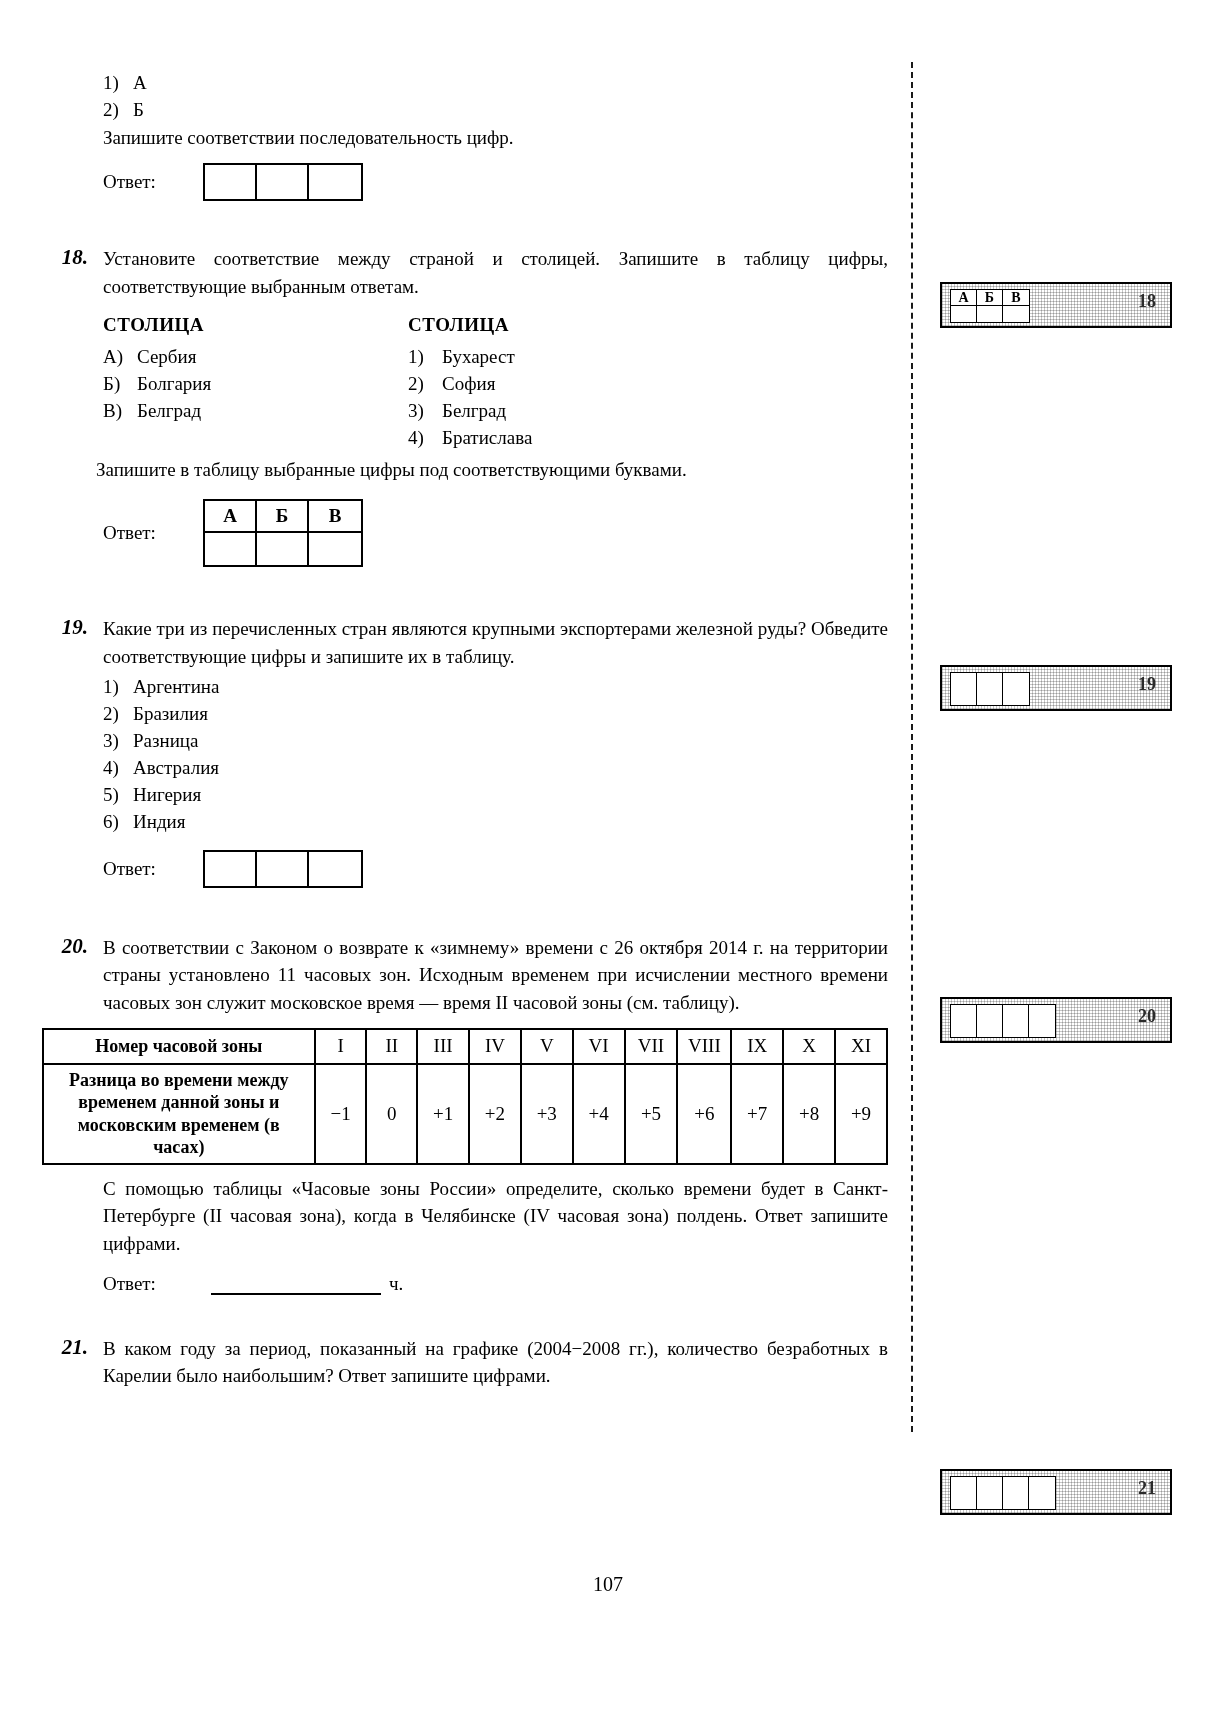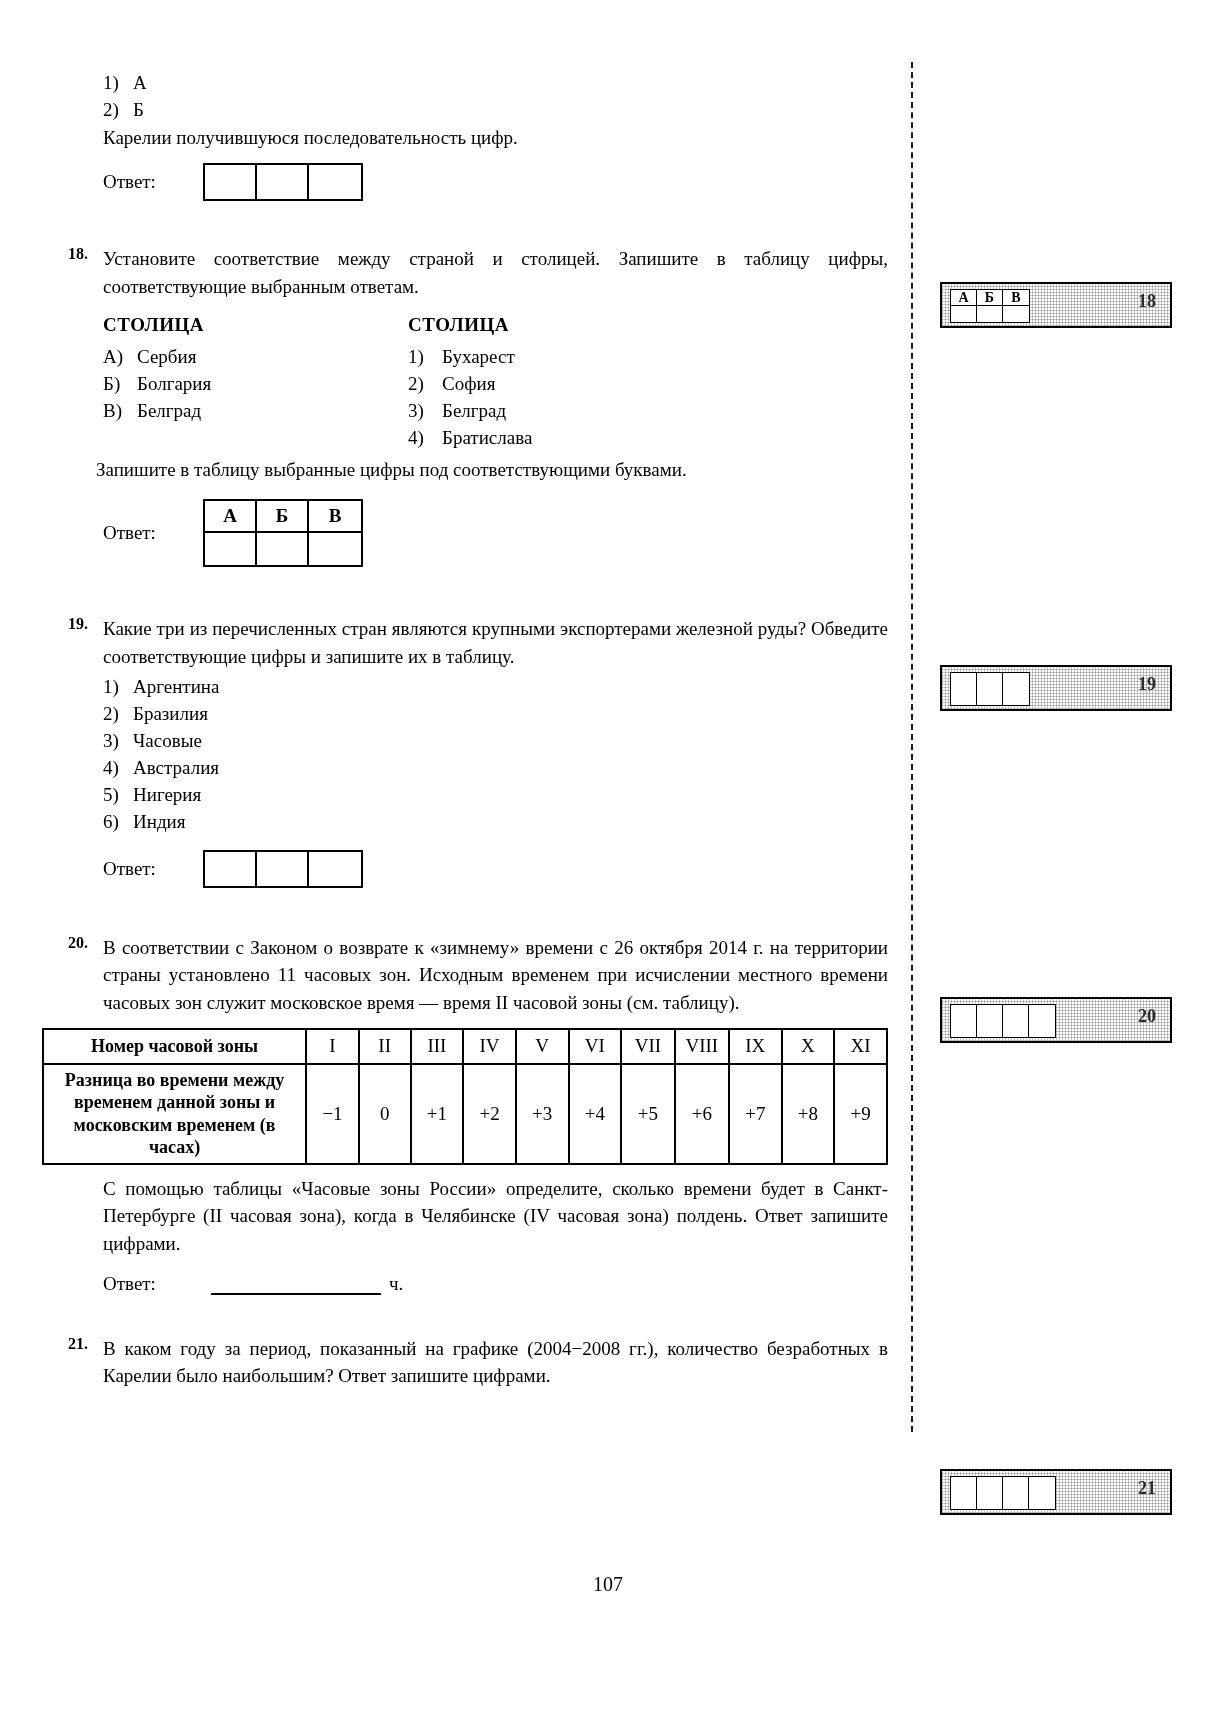--- a/index.html
+++ b/index.html
@@ -36,23 +36,24 @@
     left: 48px;
     top: 70px;
     width: 840px;
   }
   .qblock { position: relative; margin-bottom: 0; }
   .qnum {
     position: absolute;
     left: 0;
     top: 0;
     width: 40px;
-    font-size: 16px;
+    font-size: 21px;
     font-weight: bold;
     text-align: right;
+    font-style: italic;
   }
   .qbody {
     margin-left: 55px;
     font-size: 19px;
     line-height: 1.44;
     text-align: justify;
   }
   .plain { font-size: 19px; line-height: 1.44; }
   .opt-list { margin: 0; padding: 0; list-style: none; }
   .opt-list li {
@@ -125,21 +126,21 @@
     text-align: center;
     padding: 2px 4px;
   }
   .tztable td.head {
     font-weight: bold;
     padding: 6px 24px;
     white-space: nowrap;
   }
   .tztable td.rowlabel {
     font-weight: bold;
-    padding: 4px 18px;
+    padding: 4px 24px;
     line-height: 1.25;
     width: 232px;
   }
   .tztable td.num { width: 46px; font-size: 19px; }
   .blankline {
     display: inline-block;
     width: 170px;
     border-bottom: 2px solid #000;
     height: 20px;
     margin: 0 8px;
@@ -207,21 +208,21 @@
 
   <div class="divider"></div>
 
   <div class="col">
 
     <div class="qblock" style="margin-left:55px;">
       <ul class="opt-list">
         <li><span class="lbl">1)</span><span>А</span></li>
         <li><span class="lbl">2)</span><span>Б</span></li>
       </ul>
-      <div class="plain">Карелии получившуюся последовательность цифр.</div>
+      <div class="plain">Запишите соответствии последовательность цифр.</div>
       <div class="answer-row">
         <div class="answer-label">Ответ:</div>
         <div class="ansboxes">
           <div class="cell"></div>
           <div class="cell"></div>
           <div class="cell"></div>
         </div>
       </div>
     </div>
 
@@ -267,21 +268,21 @@
         </div>
       </div>
     </div>
 
     <div class="qblock" style="margin-top:48px;">
       <div class="qnum">19.</div>
       <div class="qbody">Какие три из перечисленных стран являются крупными экспортерами железной руды? Обведите соответствующие цифры и запишите их в таблицу.</div>
       <ul class="opt-list" style="margin-left:55px;margin-top:4px;">
         <li><span class="lbl">1)</span><span>Аргентина</span></li>
         <li><span class="lbl">2)</span><span>Бразилия</span></li>
-        <li><span class="lbl">3)</span><span>Часовые</span></li>
+        <li><span class="lbl">3)</span><span>Разница</span></li>
         <li><span class="lbl">4)</span><span>Австралия</span></li>
         <li><span class="lbl">5)</span><span>Нигерия</span></li>
         <li><span class="lbl">6)</span><span>Индия</span></li>
       </ul>
       <div class="answer-row" style="margin-left:55px;margin-top:14px;">
         <div class="answer-label">Ответ:</div>
         <div class="ansboxes">
           <div class="cell"></div>
           <div class="cell"></div>
           <div class="cell"></div>

